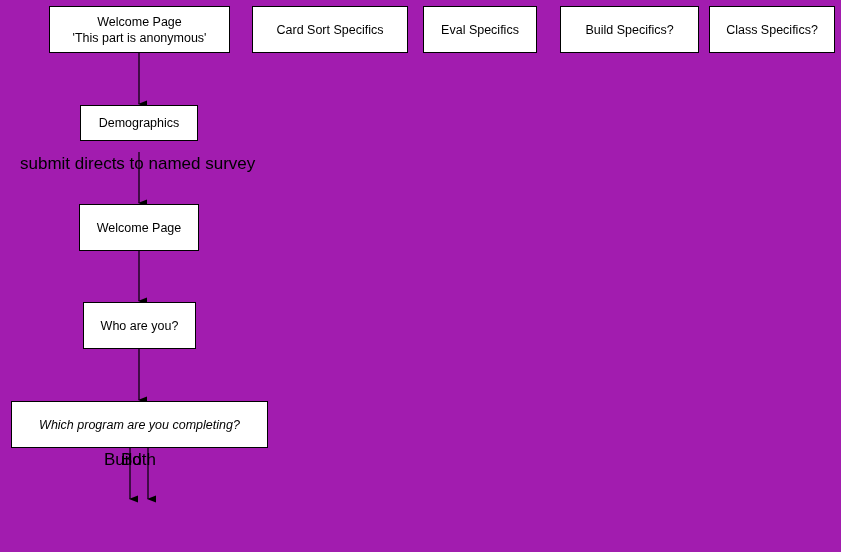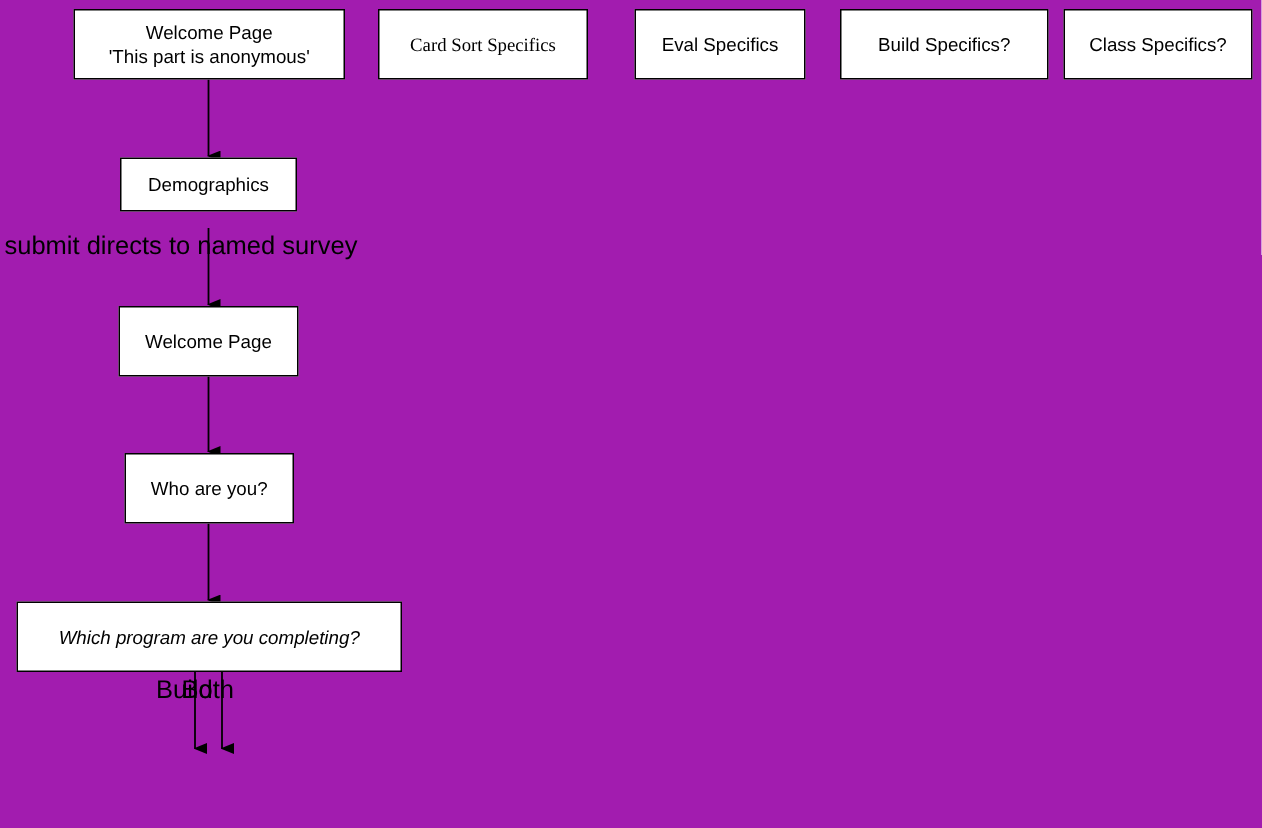--- a/index.html
+++ b/index.html
@@ -33,21 +33,21 @@
     color: #000000;
     text-align: center;
     white-space: nowrap;
     z-index: 2;
   }
   .node .line2 {
     display: block;
   }
   
   .n-welcome-anon { left: 49px;  top: 6px;   width: 181px; height: 47px; }
-  .n-cardsort     { left: 252px; top: 6px;   width: 140px; height: 47px; font-family: Liberation Serif, serif; }
+  .n-cardsort     { left: 252px; top: 6px;   width: 156px; height: 47px; }
   .n-eval         { left: 423px; top: 6px;   width: 114px; height: 47px; }
   .n-build        { left: 560px; top: 6px;   width: 139px; height: 47px; }
   .n-class        { left: 709px; top: 6px;   width: 126px; height: 47px; }
   
   .n-demographics { left: 80px;  top: 105px; width: 118px; height: 36px; }
   .n-welcome2     { left: 79px;  top: 204px; width: 120px; height: 47px; }
   .n-whoareyou    { left: 83px;  top: 302px; width: 113px; height: 47px; }
   .n-whichprogram { left: 11px;  top: 401px; width: 257px; height: 47px; font-style: italic; }
   .n-overall      { left: 62px;  top: 500px; width: 154px; height: 47px; }
 
@@ -61,21 +61,21 @@
     overflow: visible;
   }
   .edge-label {
     position: absolute;
     font-size: 17px;
     line-height: 20px;
     color: #000000;
     white-space: nowrap;
     z-index: 3;
   }
-  .lbl-submit { left: 3px;   top: 154px; }
+  .lbl-submit { left: 20px;   top: 154px; }
   .lbl-build  { left: 104px; top: 450px; }
   .lbl-both   { left: 121px; top: 450px; }
 </style>
 </head>
 <body>
 
 <div id="canvas">
 
   <svg class="edge-svg" viewBox="0 0 841 552" xmlns="http://www.w3.org/2000/svg">
     <defs>

